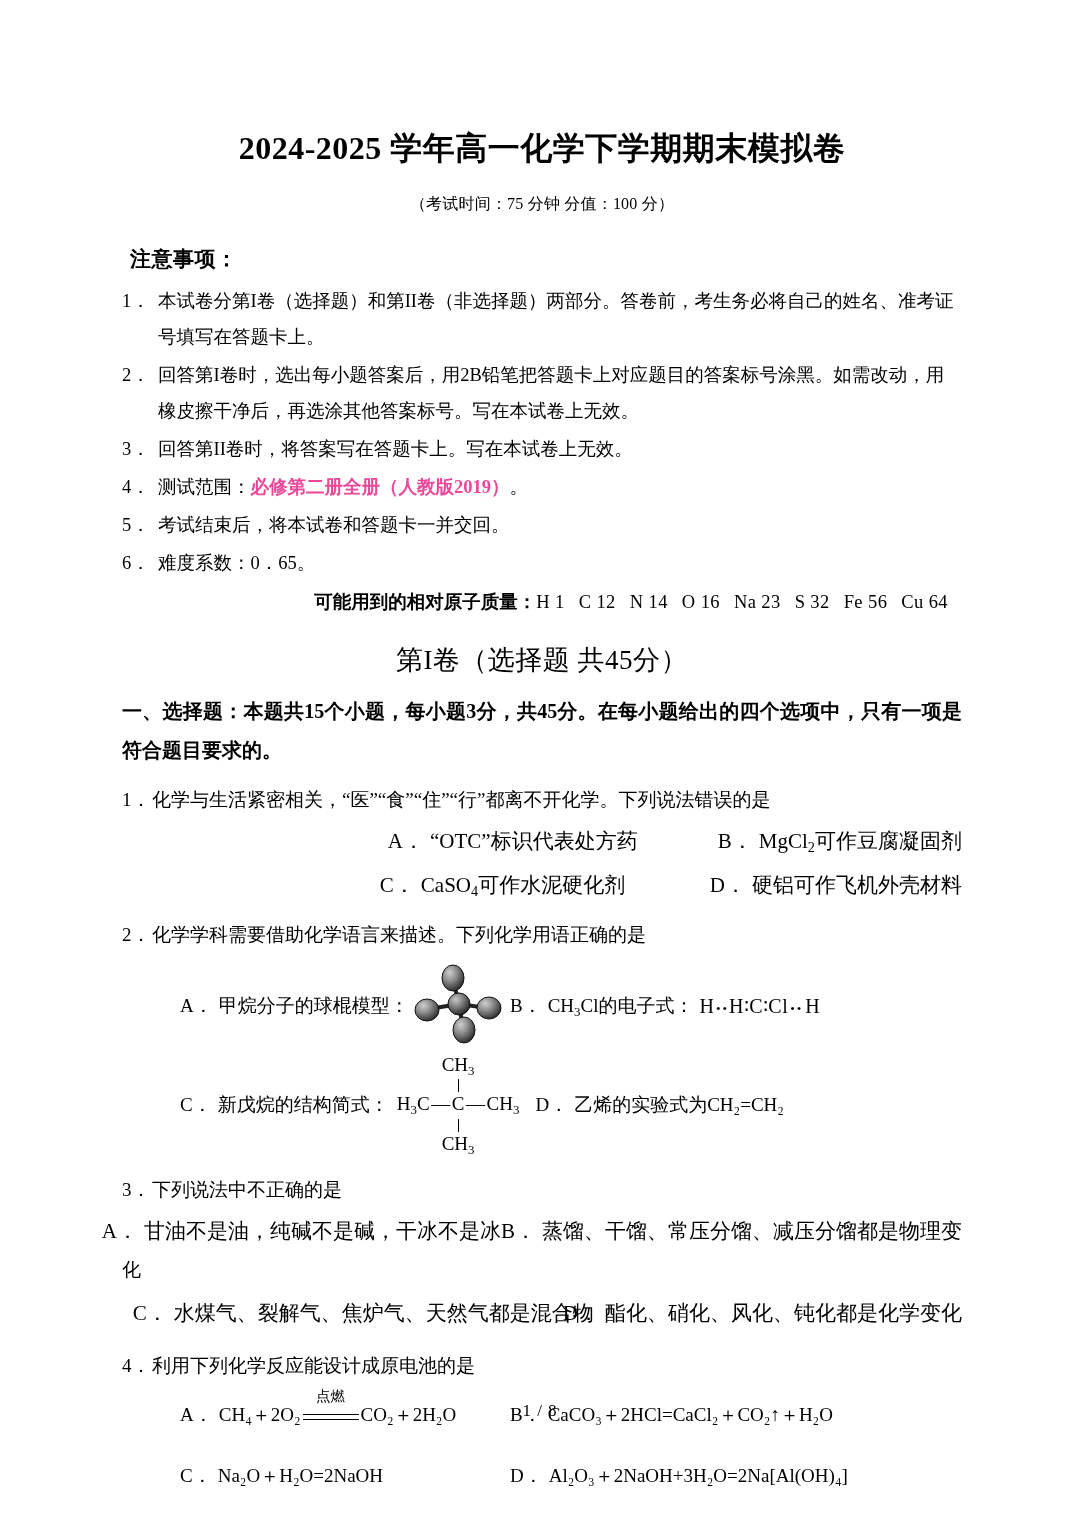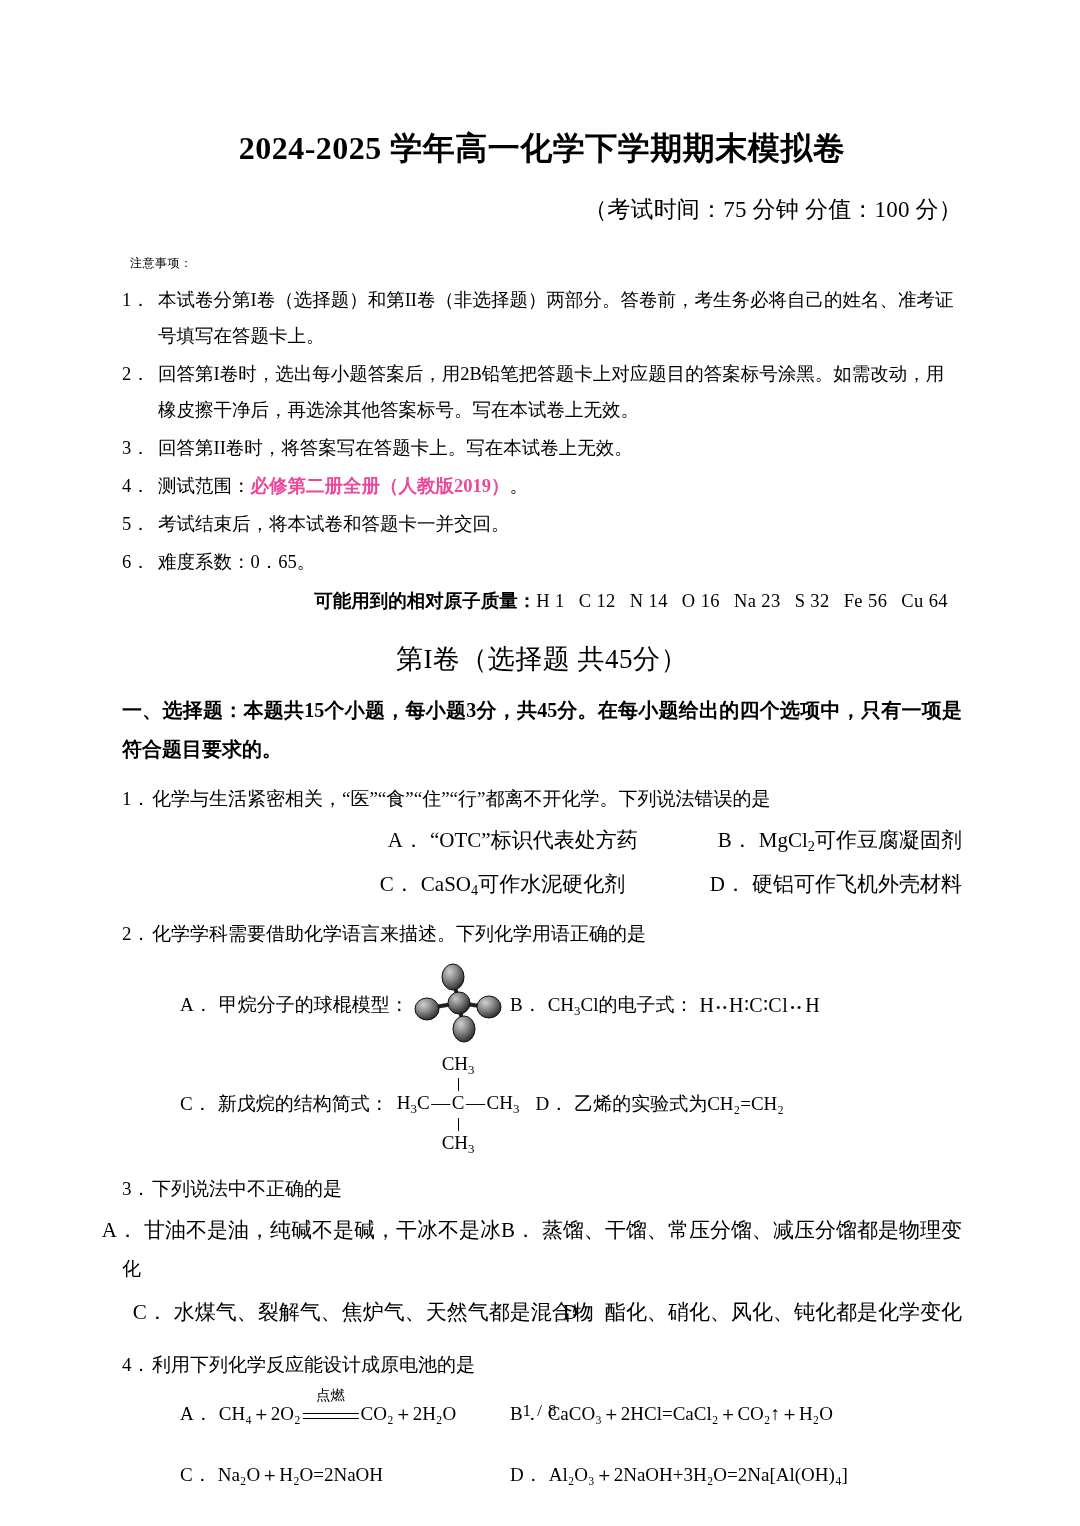--- a/index.html
+++ b/index.html
@@ -33,30 +33,30 @@
   
   .doc-title {
     text-align: center;
     font-size: 32px;
     font-weight: bold;
     letter-spacing: 0.5px;
     margin-top: 128px;
     line-height: 1.25;
   }
   .doc-subtitle {
-    text-align: right;
-    font-size: 23px;
+    text-align: center;
+    font-size: 16px;
     margin-top: 26px;
     letter-spacing: 0.2px;
   }
 
   
   .notice-head {
-    font-size: 12px;
-    font-weight: normal;
+    font-size: 21px;
+    font-weight: bold;
     margin-top: 30px;
     margin-left: 8px;
     letter-spacing: 0.5px;
   }
   .notice-list {
     margin: 10px 0 0 0;
     padding: 0;
     list-style: none;
   }
   .notice-item {

